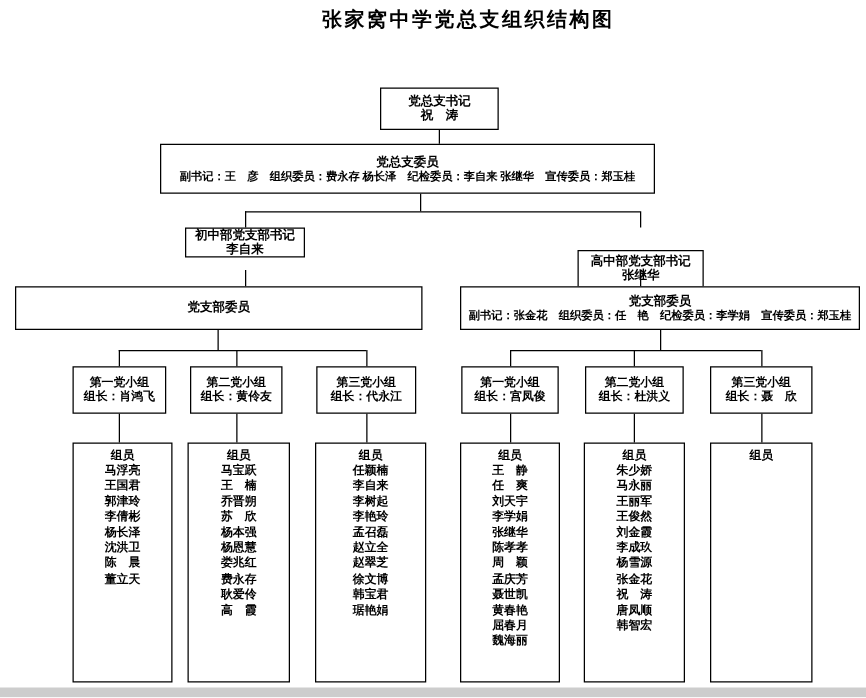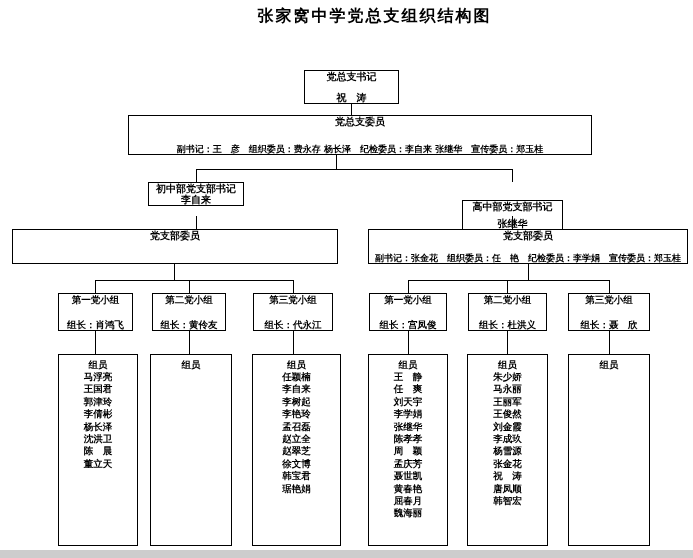--- a/index.html
+++ b/index.html
@@ -9,44 +9,44 @@
     overflow:hidden;
   }
   .title{
     position:absolute;top:6px;left:0;width:100%;text-align:center;
     font-size:16px;letter-spacing:2px;padding-left:28px;
   }
   .box{
     position:absolute;border:1px solid #000;background:#fff;
     text-align:center;box-sizing:border-box;
   }
-  .two-line{display:flex;flex-direction:column;justify-content:space-between;}
+  .two-line{display:flex;flex-direction:column;justify-content:center;}
   .t1{font-size:10px;line-height:11px;}
   .t2{font-size:10px;line-height:11px;}
-  .cm-line{font-size:9px;line-height:10px;white-space:nowrap;}
+  .cm-line{font-size:9px;line-height:10px;white-space:nowrap;font-family:Liberation Serif, serif;}
   .grp .t1,.grp .t2{font-size:9.5px;}
   .members{font-size:9.5px;line-height:12.4px;padding-top:3px;}
   .members .hdr{line-height:13px;}
   .vline{position:absolute;width:1px;background:#000;}
   .hline{position:absolute;height:1px;background:#000;}
   .bottom-strip{position:absolute;left:0;top:550px;width:693px;height:8px;background:#cdcdcd;}
 </style>
 </head>
 <body>
 
 <div class="stage">
 
   <div class="title">张家窝中学党总支组织结构图</div>
 
   <div class="box two-line" style="left:304px;top:70px;width:95px;height:34px;">
     <div class="t1">党总支书记</div>
     <div class="t2">祝　涛</div>
   </div>
 
-  <div class="box two-line" style="left:128px;top:115px;width:464px;height:40px;">
+  <div class="box two-line" style="left:128px;top:115px;width:396px;height:40px;">
     <div class="t1">党总支委员</div>
     <div class="cm-line">副书记：王　彦　组织委员：费永存 杨长泽　纪检委员：李自来 张继华　宣传委员：郑玉桂</div>
   </div>
 
   <div class="box two-line" style="left:148px;top:182px;width:96px;height:24px;">
     <div class="t1">初中部党支部书记</div>
     <div class="t2">李自来</div>
   </div>
   <div class="box two-line" style="left:462px;top:200px;width:101px;height:30px;">
     <div class="t1">高中部党支部书记</div>
@@ -94,20 +94,32 @@
         <div>郭津玲</div>
         <div>李倩彬</div>
         <div>杨长泽</div>
         <div>沈洪卫</div>
         <div>陈　晨</div>
         <div>董立天</div>
       </div>
   </div>
   <div class="box members" style="left:150px;top:354px;width:82px;height:192px;">
     <div class="hdr">组员</div>
+    <div>
+        <div>马宝跃</div>
+        <div>王　楠</div>
+        <div>乔晋朔</div>
+        <div>苏　欣</div>
+        <div>杨本强</div>
+        <div>杨恩慧</div>
+        <div>娄兆红</div>
+        <div>费永存</div>
+        <div>耿爱伶</div>
+        <div>高　霞</div>
+      </div>
   </div>
   <div class="box members" style="left:252px;top:354px;width:89px;height:192px;">
     <div class="hdr">组员</div>
     <div>
         <div>任颖楠</div>
         <div>李自来</div>
         <div>李树起</div>
         <div>李艳玲</div>
         <div>孟召磊</div>
         <div>赵立全</div>

